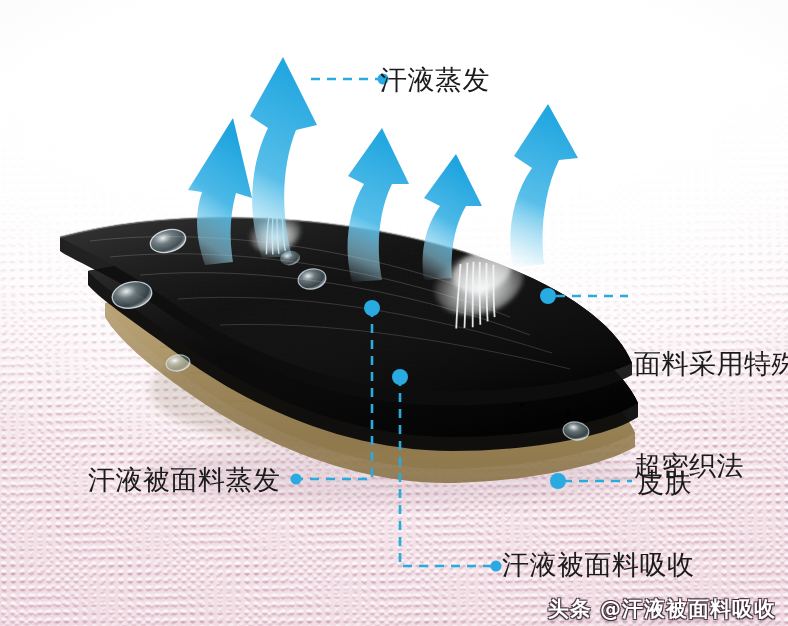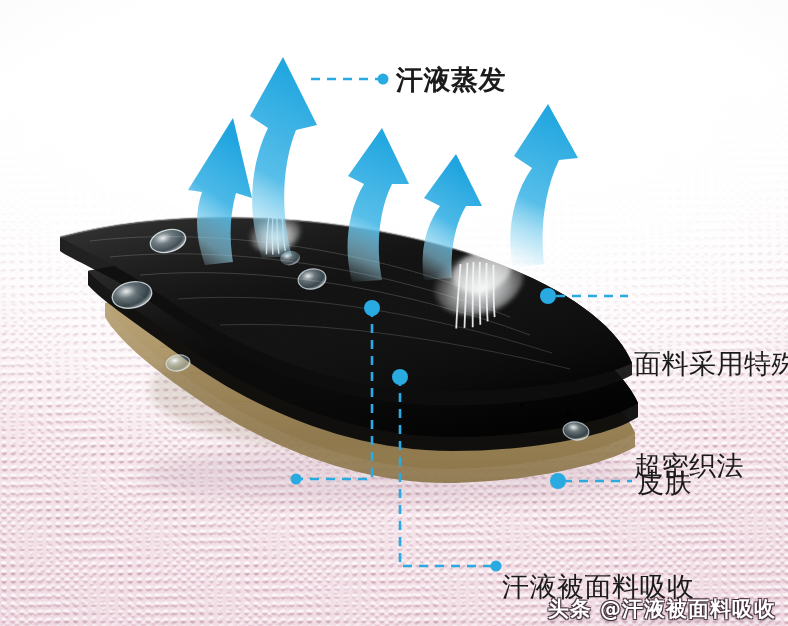--- a/index.html
+++ b/index.html
@@ -62,25 +62,25 @@
   
   .lbl{
     position:absolute;
     color:#1b1b1b;
     font-size:27px;
     line-height:34px;
     letter-spacing:.5px;
     white-space:pre;
     font-family:"DejaVu Sans","Liberation Sans",sans-serif;
   }
-  #lbl-evap{left:396px;top:63px;font-weight:bold;}
+  #lbl-evap{left:380px;top:63px;}
   #lbl-weave{left:634px;top:279px;}
   #lbl-evap-fabric{left:88px;top:463px;}
   #lbl-skin{left:637px;top:466px;}
-  #lbl-absorb{left:502px;top:548px;margin-top:22px;}
+  #lbl-absorb{left:502px;top:548px;}
 
   
   #watermark{
     position:absolute;right:12px;bottom:4px;
     font-size:21px;line-height:26px;
     color:#ffffff;
     font-family:"DejaVu Sans","Liberation Sans",sans-serif;
     font-weight:bold;
     letter-spacing:1px;
     text-shadow:
@@ -342,20 +342,21 @@
     </g>
   </svg>
 
   <div class="lbl" id="lbl-evap">汗液蒸发</div>
 
   <div class="lbl" id="lbl-weave">
     <div>面料采用特殊</div>
     <div>超密织法</div>
   </div>
 
+  <div class="lbl" id="lbl-evap-fabric">汗液被面料蒸发</div>
 
   <div class="lbl" id="lbl-skin">皮肤</div>
 
   <div class="lbl" id="lbl-absorb">汗液被面料吸收</div>
 
   <div id="watermark">头条 @汗液被面料吸收</div>
 
 </div>
 
 </body></html>

